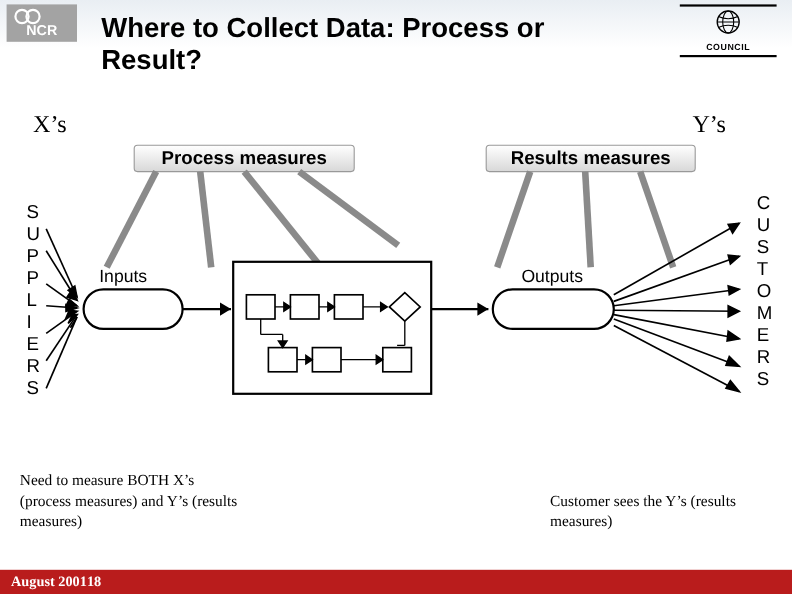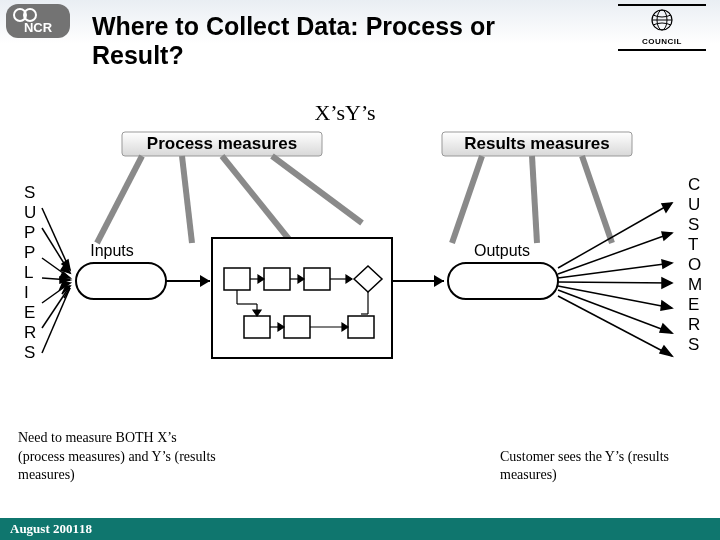--- a/index.html
+++ b/index.html
@@ -1,34 +1,34 @@
 <!DOCTYPE html>
 <html><head>
 <meta charset="utf-8">
 <style>
   * { box-sizing: border-box; margin: 0; padding: 0; }
   body { width: 720px; height: 540px; font-family: "Times New Roman", Times, serif; position: relative; background: #fff; color: #000; overflow: hidden; }
   .top-accent { position: absolute; top: 0; left: 0; right: 0; height: 44px; background: linear-gradient(180deg, #e9eef3 0%, #fff 100%); z-index: 0; }
-  .ncr-logo { position: absolute; top: 4px; left: 6px; width: 64px; height: 34px; background: #737373; border-radius: 12px; z-index: 2; display: flex; align-items: center; justify-content: center; }
+  .ncr-logo { position: absolute; top: 4px; left: 6px; width: 64px; height: 34px; background: #a3a3a3; border-radius: 0; z-index: 2; display: flex; align-items: center; justify-content: center; }
   .ncr-logo svg { display: block; }
   .gbc-logo { position: absolute; top: 2px; right: 8px; width: 100px; text-align: center; z-index: 2; }
   .gbc-logo .globe { width: 24px; height: 24px; margin: 0 auto 2px; }
   .gbc-logo .txt { font-family: Arial, sans-serif; font-size: 8px; font-weight: bold; letter-spacing: 0.5px; line-height: 1.1; }
   .gbc-logo .line { height: 2px; background: #000; margin: 2px 6px; }
   .title { position: absolute; top: 12px; left: 92px; right: 136px; font-family: Verdana, Geneva, sans-serif; font-weight: bold; font-size: 25px; line-height: 1.15; z-index: 2; }
-  .xy-labels { position: absolute; top: 100px; left: 0; right: 0; display: flex; justify-content: center; font-size: 22px; z-index: 2; }
+  .xy-labels { position: absolute; top: 100px; left: 0; right: 0; display: flex; justify-content: space-between; font-size: 22px; z-index: 2; }
   .xy-labels .x { margin-left: 30px; }
   .xy-labels .y { margin-right: 60px; }
   .diagram { position: absolute; top: 128px; left: 12px; right: 12px; height: 270px; z-index: 1; text-align: right; }
   .diagram img, .diagram-svg { width: 100%; height: 100%; display: block; }
   .diag-text { font-family: Arial, sans-serif; }
   .note { position: absolute; font-size: 14px; line-height: 1.3; z-index: 2; }
   .note-left { left: 18px; bottom: 56px; width: 200px; }
   .note-right { right: 20px; bottom: 56px; width: 200px; }
-  .footer { position: absolute; left: 0; right: 0; bottom: 0; height: 22px; background: #0f766e; color: #fff; font-family: "Times New Roman", serif; font-size: 13px; display: flex; align-items: center; z-index: 3; }
+  .footer { position: absolute; left: 0; right: 0; bottom: 0; height: 22px; background: #b91c1c; color: #fff; font-family: "Times New Roman", serif; font-size: 13px; display: flex; align-items: center; z-index: 3; }
   .footer .fl { padding-left: 10px; font-weight: bold; flex: 0 0 auto; }
   .footer .fc { flex: 1 1 auto; text-align: center; font-weight: bold; }
   .footer .fr { padding-right: 12px; font-weight: bold; flex: 0 0 auto; }
 </style>
 </head>
 <body>
 
 <div class="top-accent"></div>
 
 <div class="ncr-logo">

